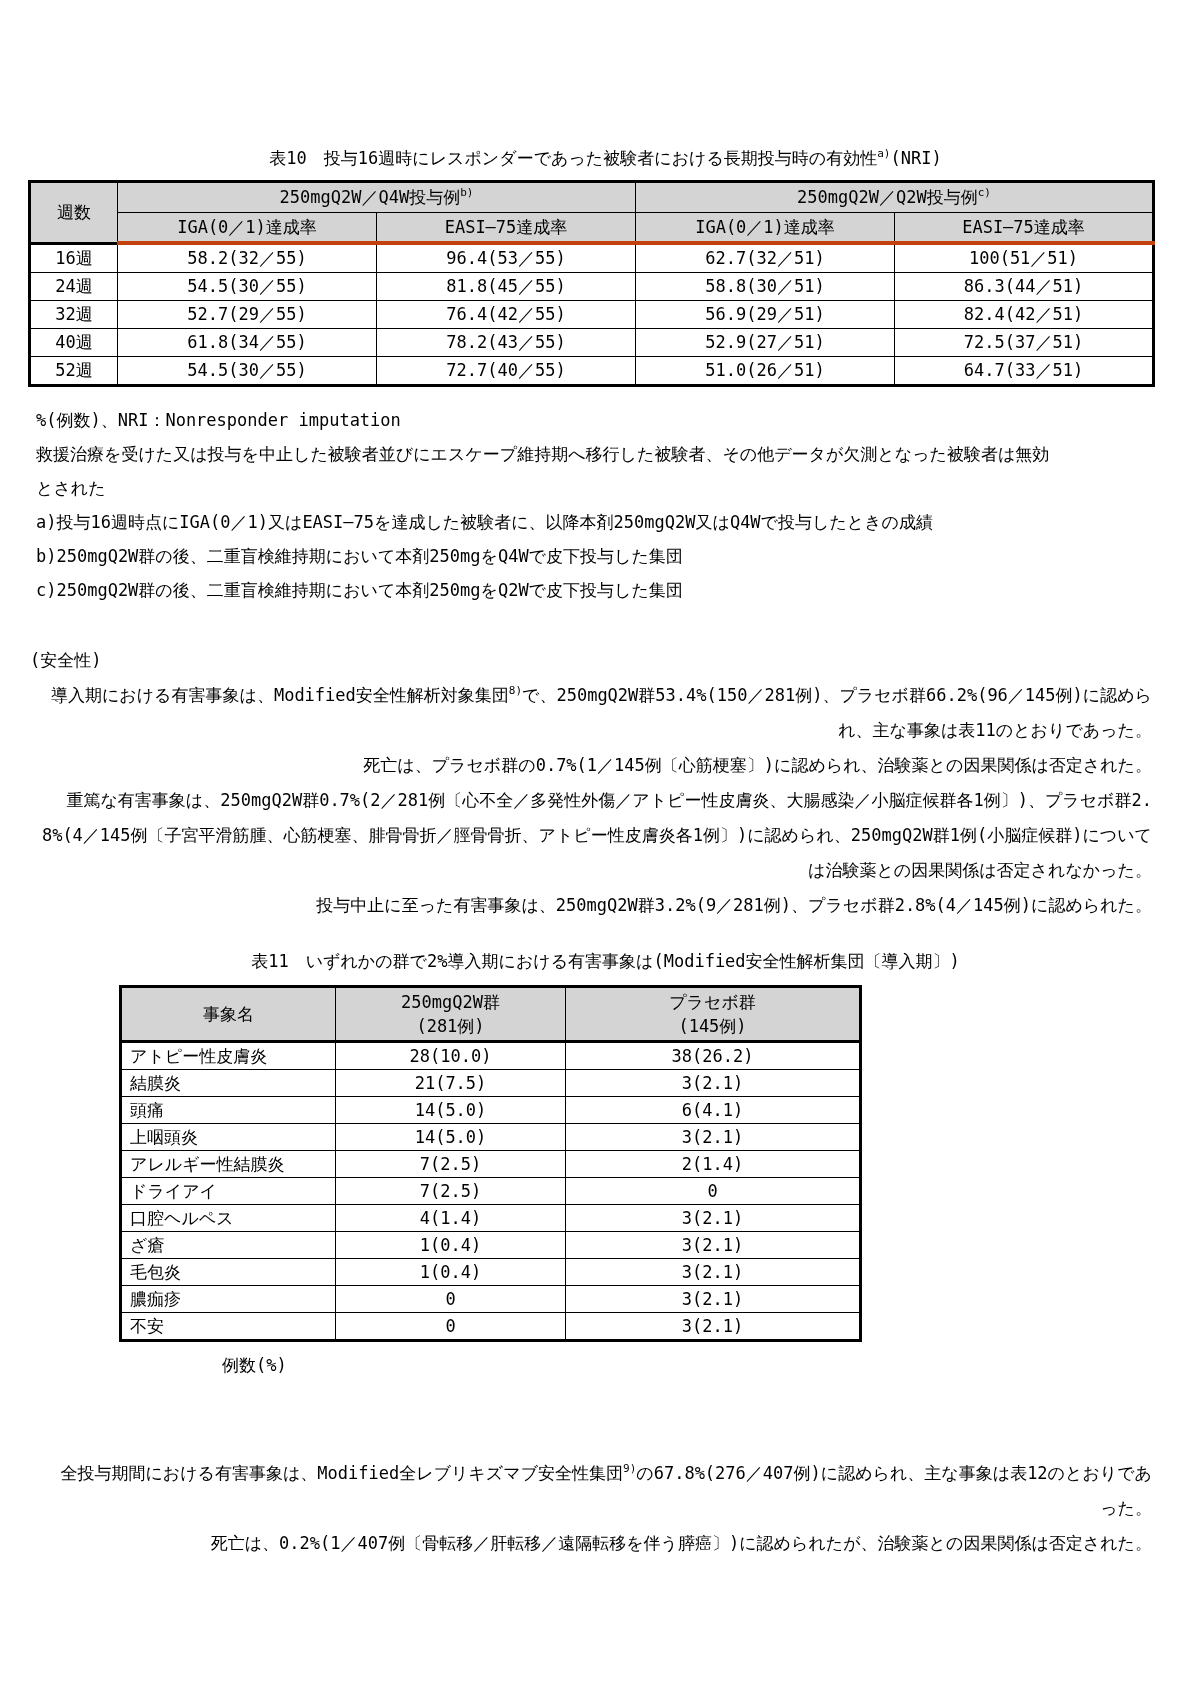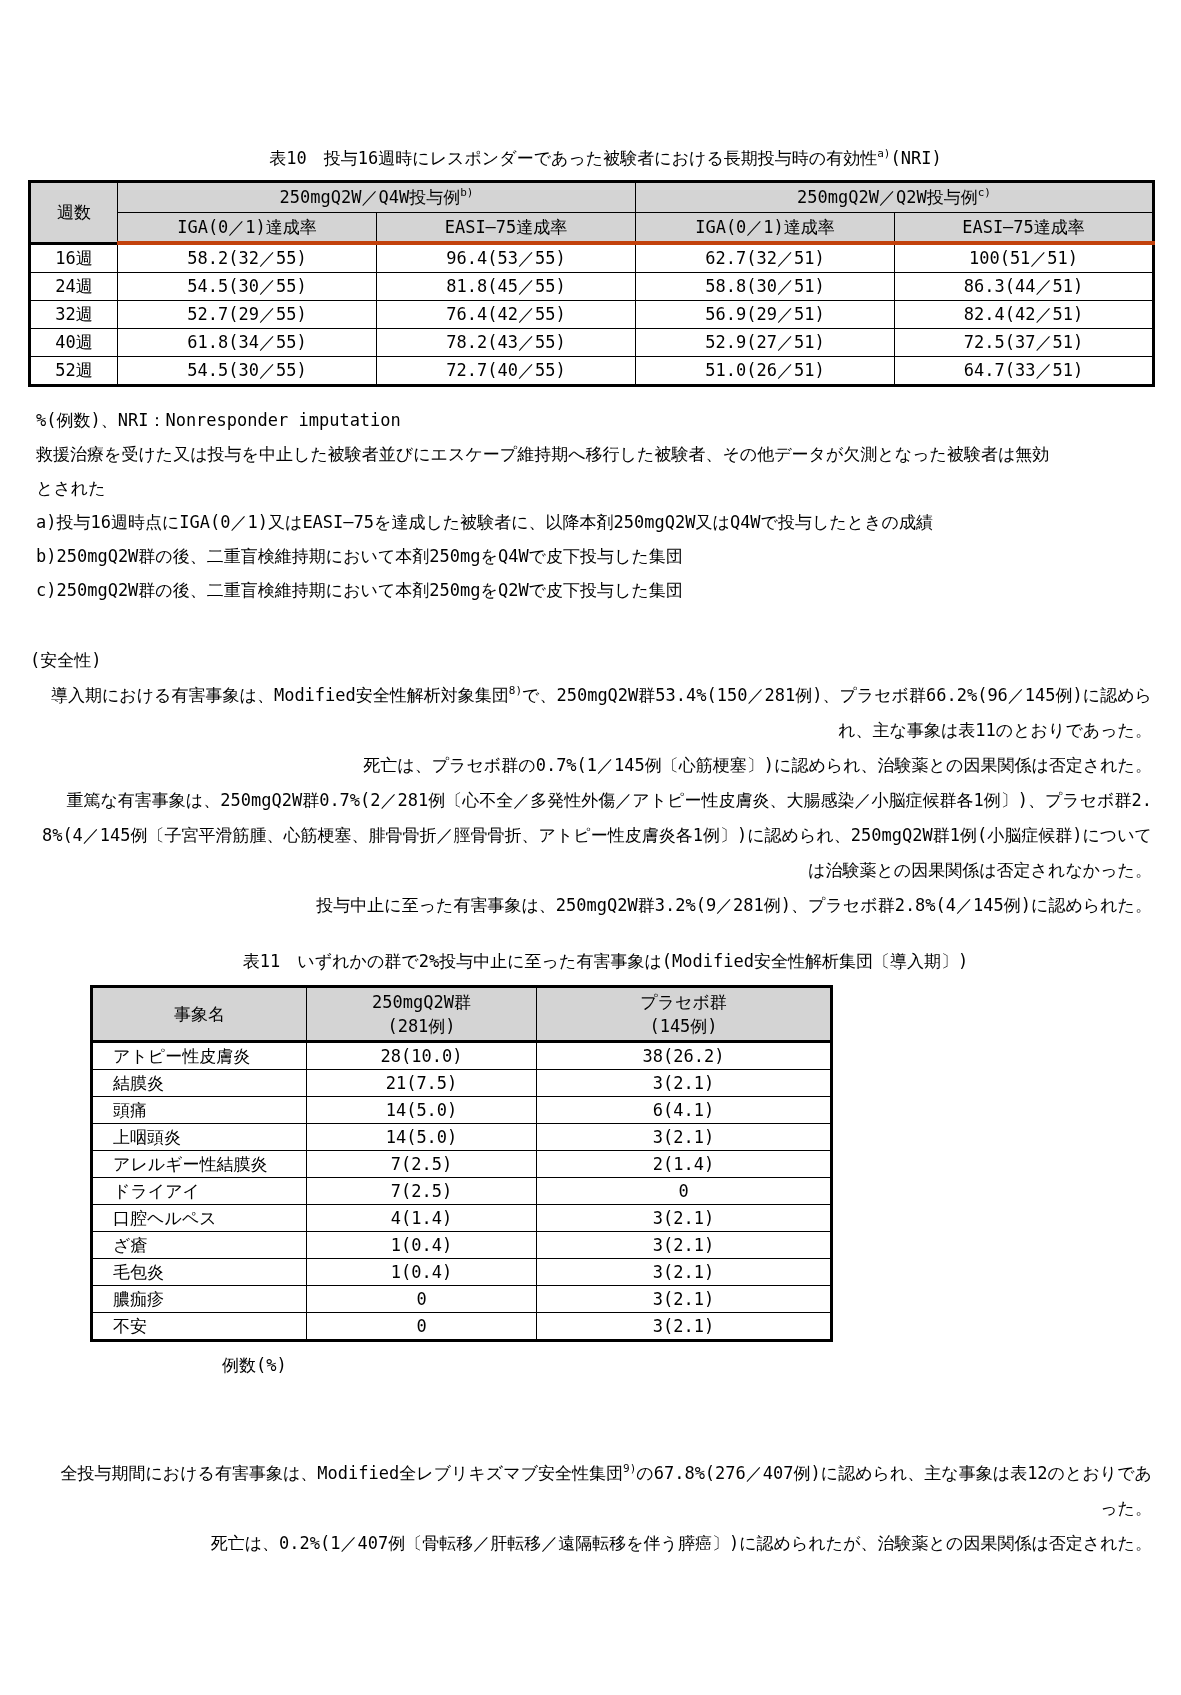--- a/index.html
+++ b/index.html
@@ -76,21 +76,21 @@
     word-break: break-all;
     overflow-wrap: anywhere;
   }
   .paragraphs p { margin: 0; }
 
   
   .t11-title { margin-top: 26px; }
   table.t11 {
     border-collapse: collapse;
     border: 3px solid #000;
-    margin: 12px 0 0 90px;
+    margin: 12px 0 0 119px;
     width: 740px;
     table-layout: fixed;
   }
   table.t11 th, table.t11 td {
     border: 1px solid #000;
     vertical-align: middle;
     font-weight: normal;
     font-size: 17px;
     padding: 0;
     white-space: nowrap;
@@ -100,21 +100,21 @@
   table.t11 col.c-g1 { width: 230px; }
   table.t11 col.c-g2 { width: 295px; }
   table.t11 tr.hrow th {
     background: #d4d4d4;
     text-align: center;
     height: 52px;
     line-height: 24px;
     border-bottom: 3px solid #000;
   }
   table.t11 td { height: 26px; background: #fff; text-align: center; }
-  table.t11 td.ev { text-align: left; padding-left: 20px; }
+  table.t11 td.ev { text-align: left; padding-left: 8px; }
   .t11-footnote {
     margin: 8px 0 0 222px;
     line-height: 30px;
   }
   .closing {
     margin-top: 76px;
   }
 </style>
 </head>
 <body>
@@ -192,21 +192,21 @@
 
   <div class="sec-heading">(安全性)</div>
 
   <div class="paragraphs">
     <p><span>　導入期における有害事象は、Modified安全性解析対象集団</span><sup>8)</sup><span>で、250mgQ2W群53.4%(150／281例)、プラセボ群66.2%(96／145例)に認められ、主な事象は表11のとおりであった。</span></p>
     <p>　死亡は、プラセボ群の0.7%(1／145例〔心筋梗塞〕)に認められ、治験薬との因果関係は否定された。</p>
     <p>　重篤な有害事象は、250mgQ2W群0.7%(2／281例〔心不全／多発性外傷／アトピー性皮膚炎、大腸感染／小脳症候群各1例〕)、プラセボ群2.8%(4／145例〔子宮平滑筋腫、心筋梗塞、腓骨骨折／脛骨骨折、アトピー性皮膚炎各1例〕)に認められ、250mgQ2W群1例(小脳症候群)については治験薬との因果関係は否定されなかった。</p>
     <p>　投与中止に至った有害事象は、250mgQ2W群3.2%(9／281例)、プラセボ群2.8%(4／145例)に認められた。</p>
   </div>
 
-  <div class="tbl-title t11-title">表11　いずれかの群で2%投与中止に至った有害事象は(Modified安全性解析集団〔導入期〕)</div>
+  <div class="tbl-title t11-title">表11　いずれかの群で2%導入期における有害事象は(Modified安全性解析集団〔導入期〕)</div>
 
   <table class="t11">
     <colgroup>
       <col class="c-ev">
         <col class="c-g1">
         <col class="c-g2">
     </colgroup>
     <tbody>
         <tr class="hrow">
       <th>事象名</th>

